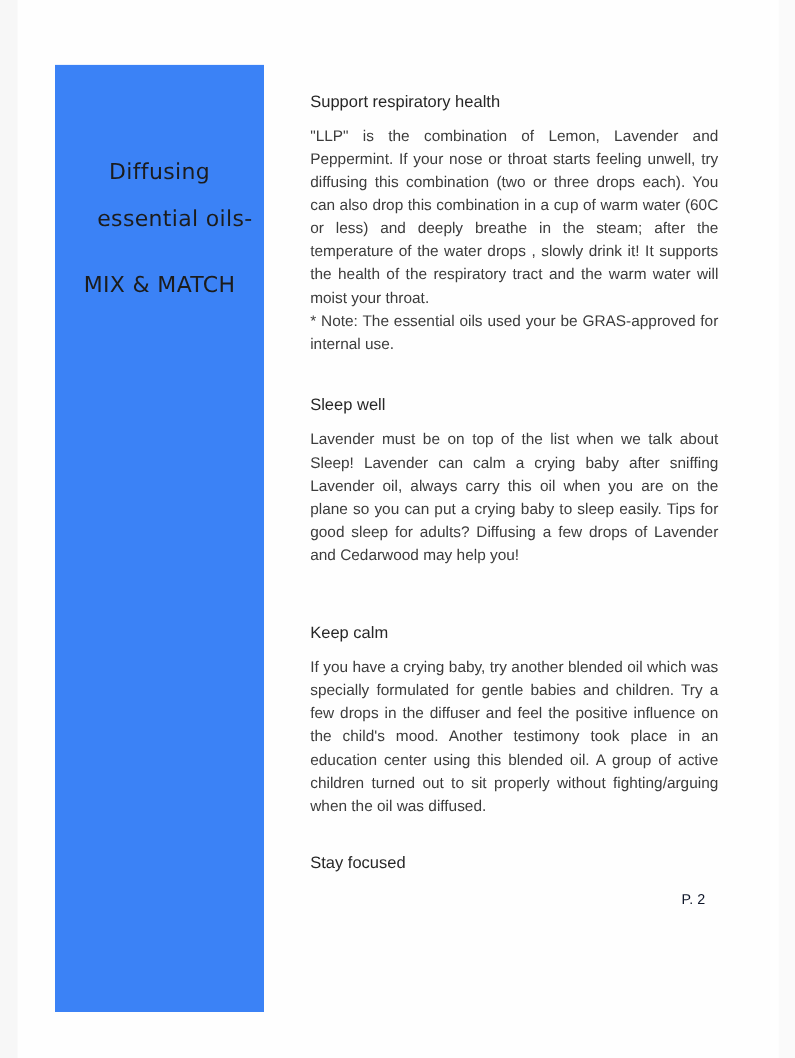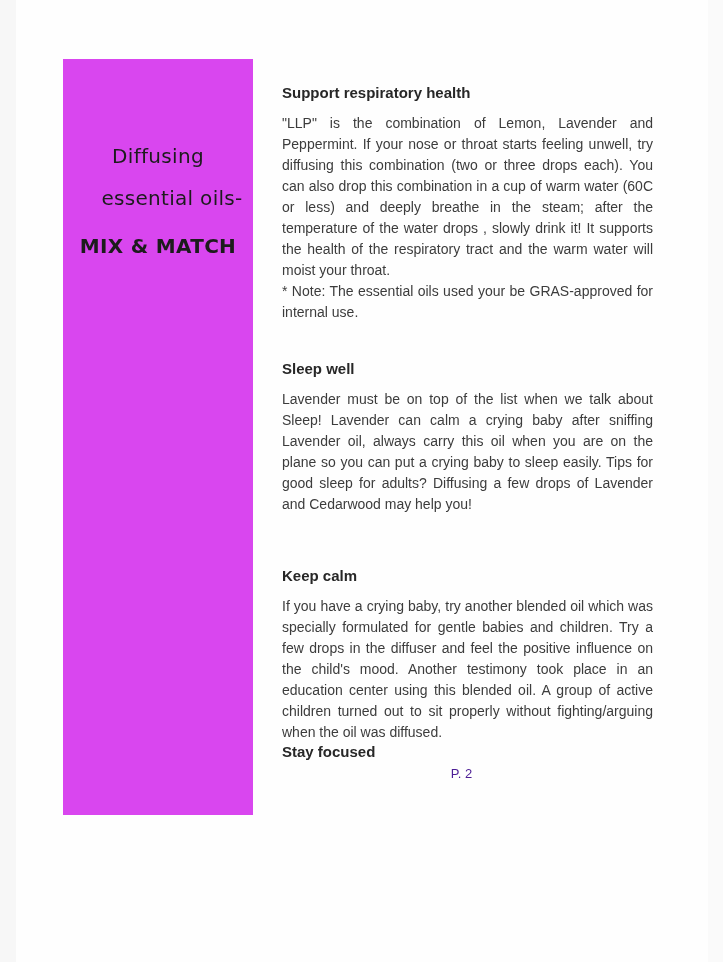--- a/index.html
+++ b/index.html
@@ -22,70 +22,70 @@
     background: #f7f7f7;
   }
   .edge-right {
     position: absolute;
     left: 708px; top: 0;
     width: 15px; height: 962px;
     background: #fafafa;
   }
   .title-box {
     position: absolute;
-    left: 63px;
+    left: 50px;
     top: 59px;
     width: 190px;
-    height: 756px;
-    background: #d946ef;
+    height: 861px;
+    background: #3b82f6;
   }
   .title-block {
     padding-top: 86px;
     text-align: center;
     color: #1c1c1c;
     font-family: "DejaVu Sans", sans-serif;
     font-size: 20px;
     line-height: 22px;
     letter-spacing: 0.3px;
   }
   .title-line-2 { margin-top: 20px; padding-left: 28px; }
-  .title-line-3 { margin-top: 26px; font-weight: bold; }
+  .title-line-3 { margin-top: 38px; }
   .content {
     position: absolute;
     left: 282px;
     top: 0;
     width: 371px;
     color: #3b3b3b;
   }
   .section { margin: 0; }
   .section-heading {
     margin: 0;
     font-size: 15px;
-    font-weight: bold;
+    font-weight: normal;
     color: #272727;
     line-height: 18px;
   }
   .section-1 { margin-top: 84px; }
   .section-2 { margin-top: 37px; }
   .section-3 { margin-top: 52px; }
-  .section-4 { }
+  .section-4 { margin-top: 33px; }
   .section p {
     margin: 0;
     font-size: 14px;
     line-height: 21px;
     text-align: justify;
     color: #3c3c3c;
   }
   .section p.first-para { margin-top: 11px; }
   .page-number {
-    margin-top: 5px;
+    margin-top: 16px;
     padding-right: 12px;
-    text-align: center;
+    text-align: right;
     font-size: 13px;
-    color: #4c1d95;
+    color: #0f172a;
   }
 </style>
 </head>
 <body>
 
 <div class="page">
   <div class="edge-left"></div>
   <div class="edge-right"></div>
 
   <aside class="title-box">

